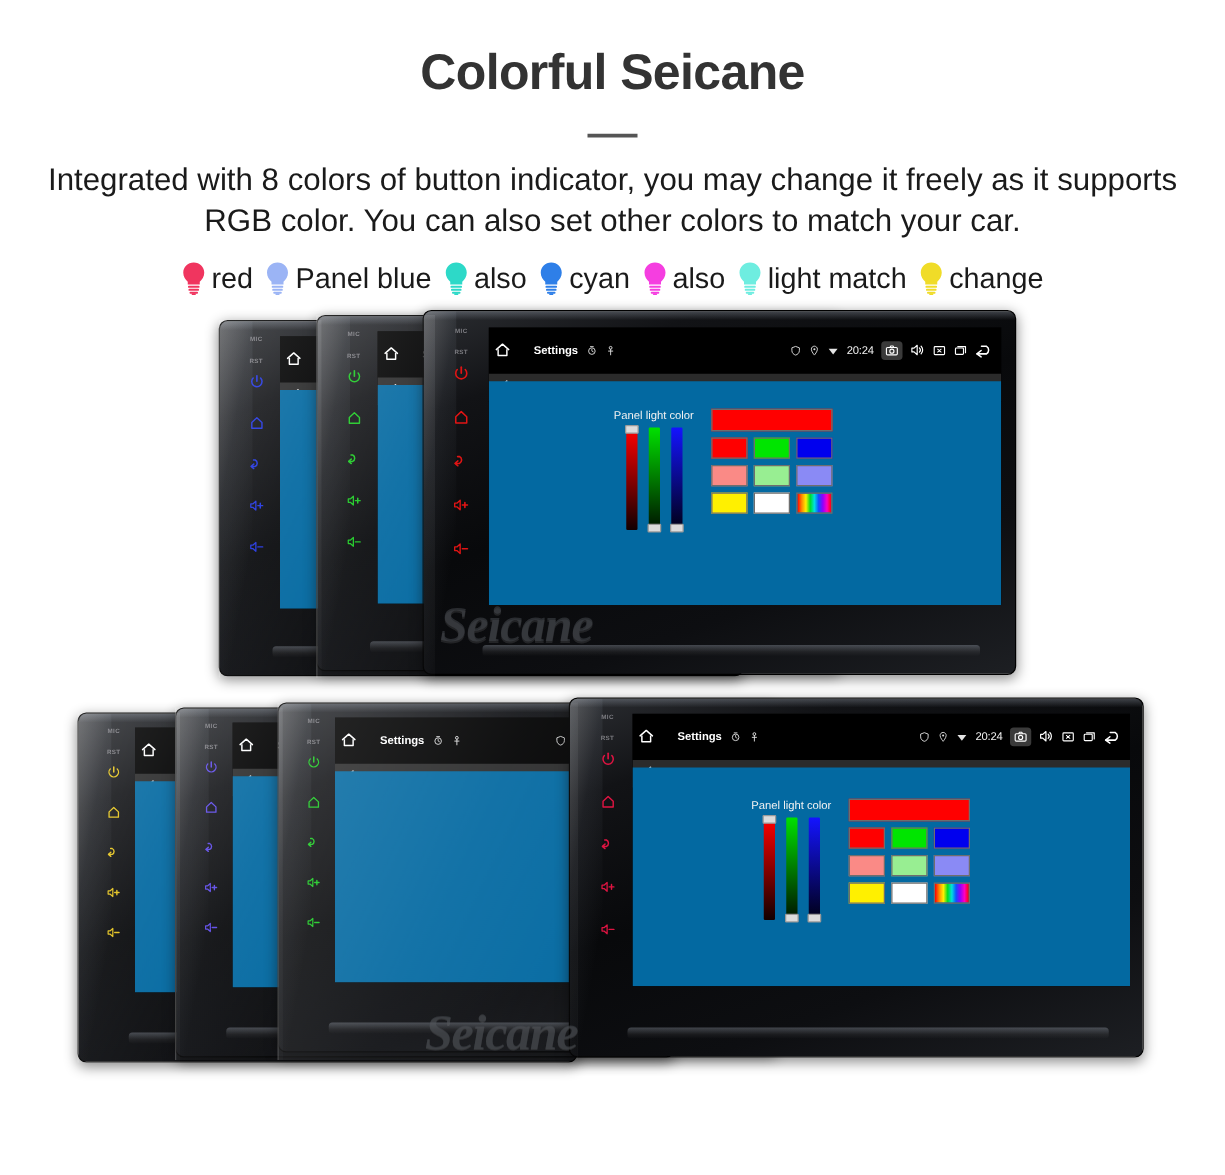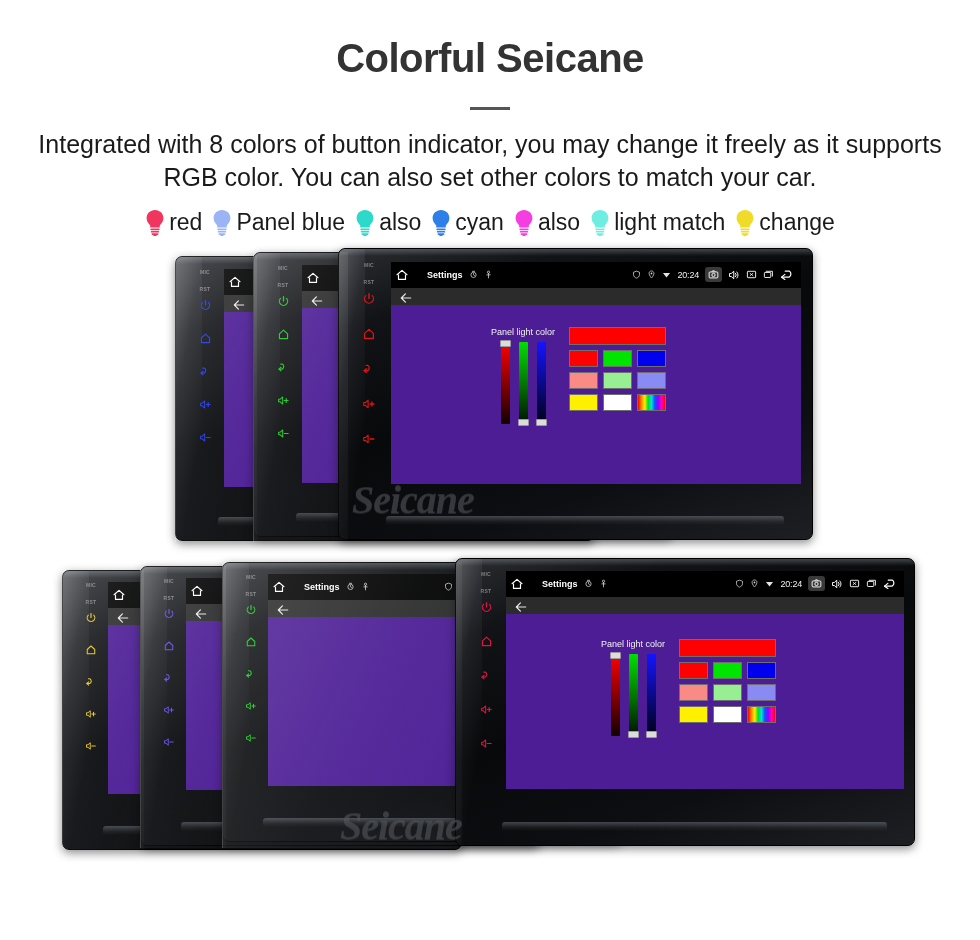--- a/index.html
+++ b/index.html
@@ -107,21 +107,21 @@
 
   
   .screen {
     position: absolute;
     background: #000;
     overflow: hidden;
   }
   .statusbar {
     display: flex;
     align-items: center;
-    height: 26px;
+    height: 37px;
     background: #000;
     padding: 0 6px 0 4px;
     gap: 6px;
     color: #ffffff;
   }
   .sb-title {
     font-size: 9px; font-weight: bold; color:#fff;
     margin-left: 12px;
   }
   .sb-spacer { flex: 1 1 auto; }
@@ -133,21 +133,21 @@
 
   .subbar {
     height: 22px;
     background: #2b2b2b;
     display:flex; align-items:center;
     padding-left: 8px;
     border-bottom: 1px solid #1c1c1c;
   }
   .content {
     position:absolute; left:0; right:0; top:43px; bottom:0;
-    background: #4c1d95;
+    background: #0369a1;
   }
 
   
   .panel-dialog {
     position: absolute;
     display: flex;
     align-items: flex-start;
     gap: 14px;
   }
   .sliders-wrap { display:flex; flex-direction: column; align-items:center; }

